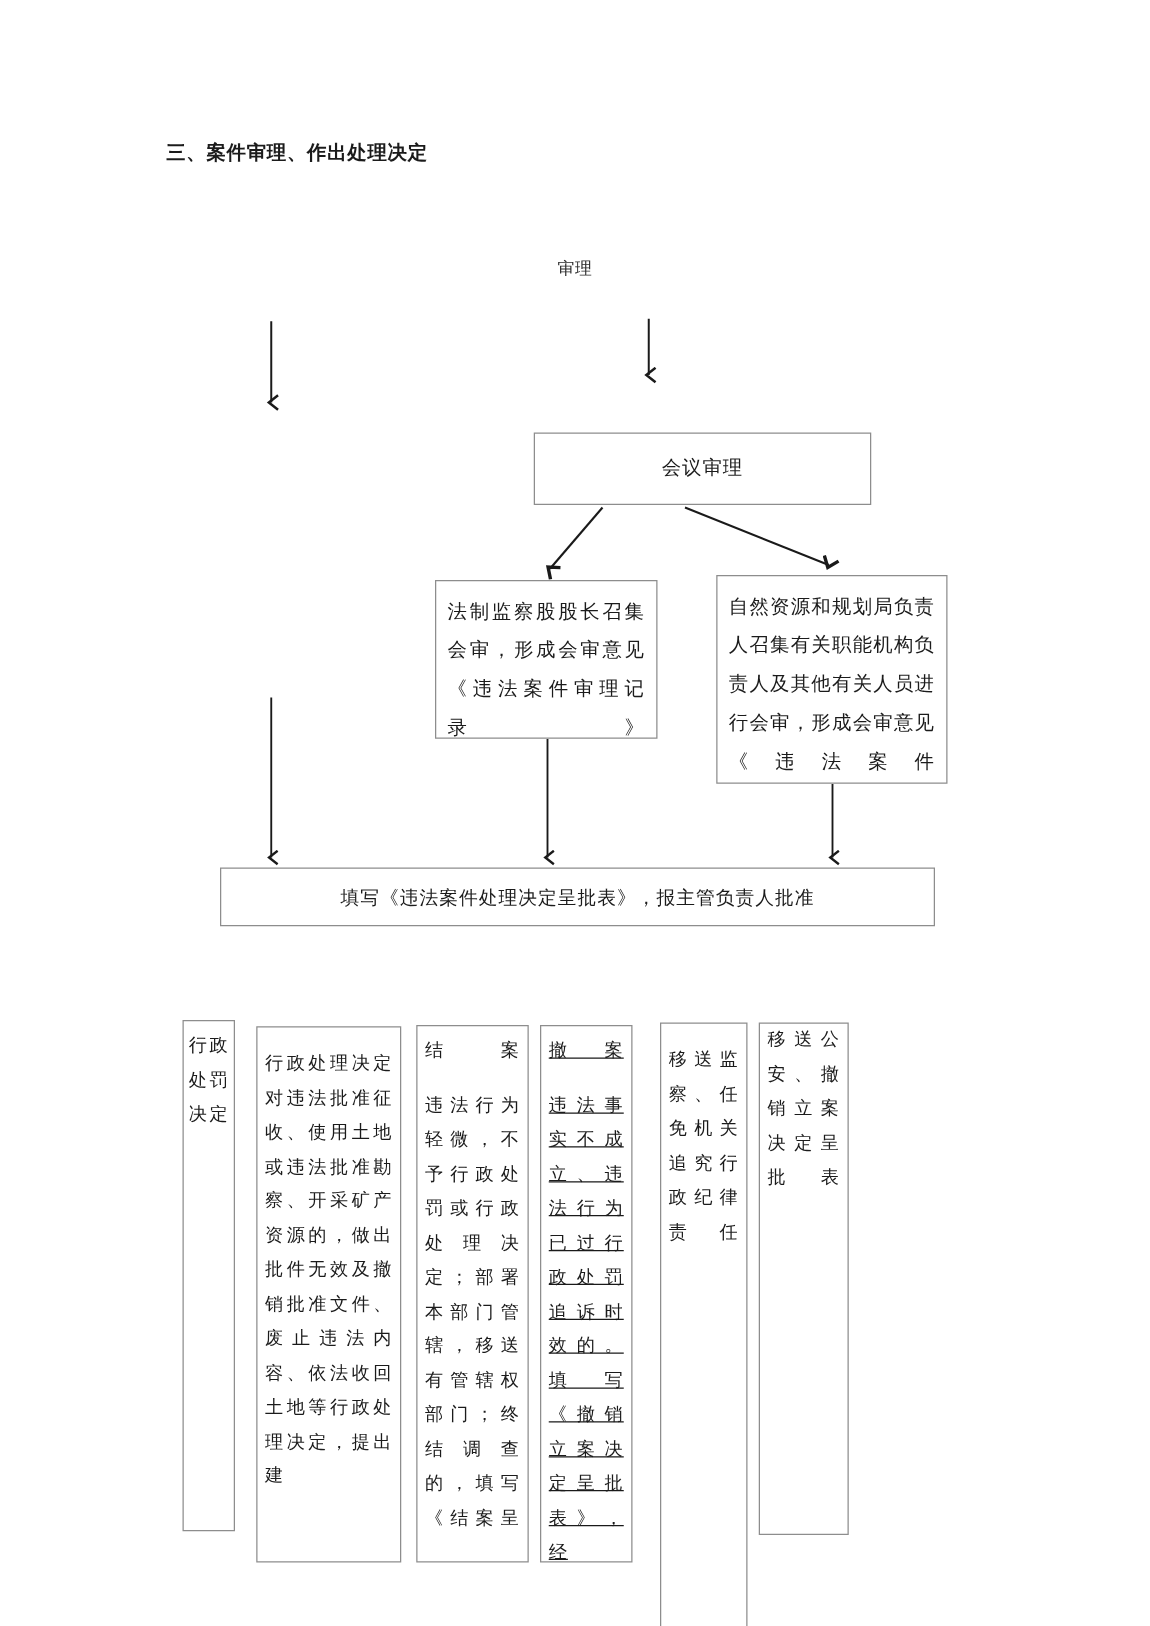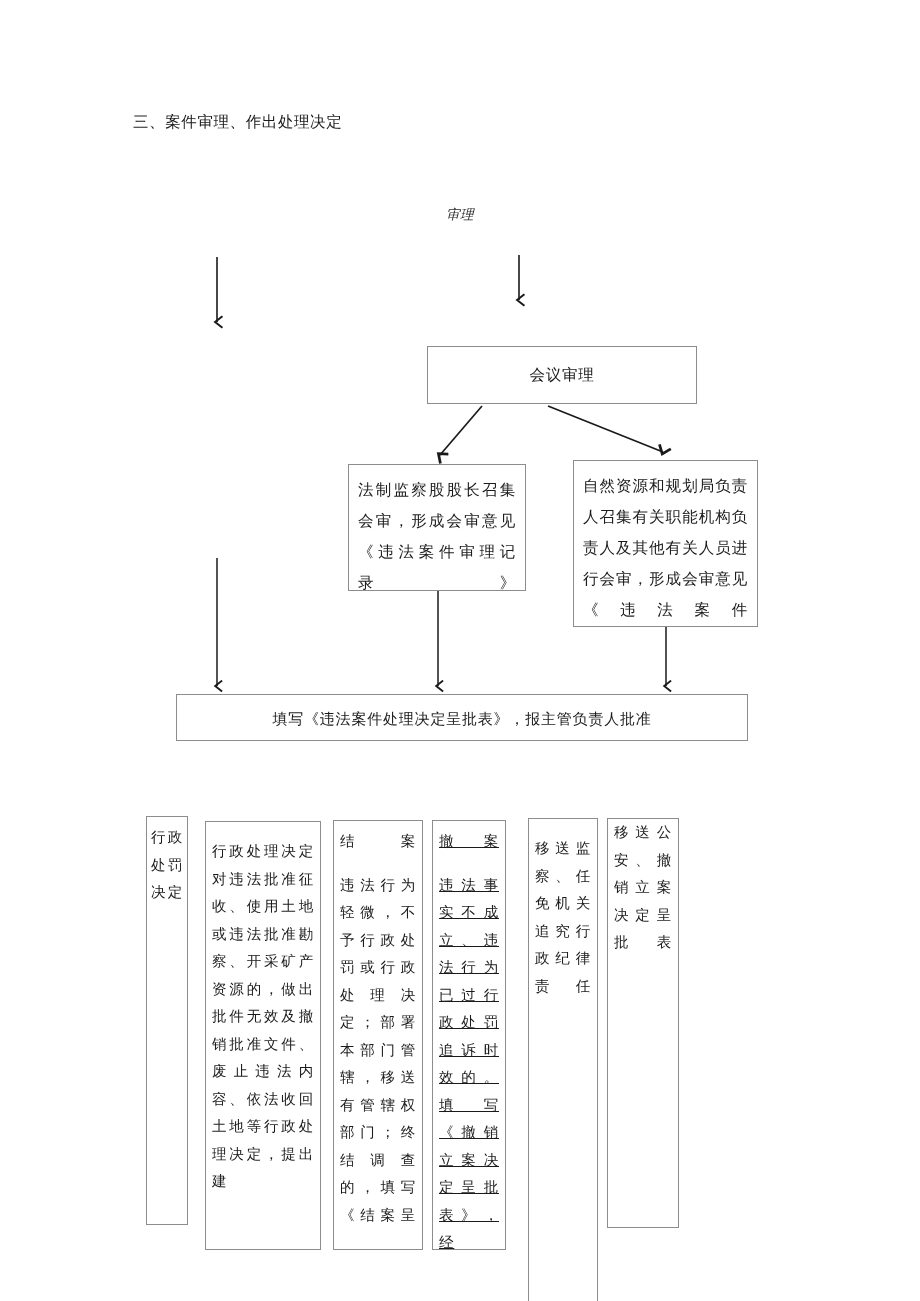--- a/index.html
+++ b/index.html
@@ -21,20 +21,21 @@
   }
   .abs { position: absolute; }
 
   .heading {
     left: 133px;
     top: 112px;
     font-size: 15.5px;
     letter-spacing: 0.6px;
     color: #1b1b1b;
     white-space: nowrap;
+    font-weight: bold;
   }
 
   .node-label {
     font-size: 13.5px;
     color: #2a2a2a;
     white-space: nowrap;
     letter-spacing: 0.5px;
   }
 
   .box {
@@ -129,21 +130,21 @@
     pointer-events: none;
   }
 </style>
 </head>
 <body>
 
 <div id="page">
 
   <div class="abs heading">三、案件审理、作出处理决定</div>
 
-  <div class="abs node-label" style="left:446px; top:206px;font-style:italic;">审理</div>
+  <div class="abs node-label" style="left:446px; top:206px;">审理</div>
 
   <svg class="overlay" viewBox="0 0 920 1301">
     <defs>
       <marker id="arrowhead" markerWidth="9" markerHeight="9" refX="4.2" refY="4.2" orient="auto" markerUnits="strokeWidth">
         <path d="M0.6,0.8 L4.2,5.4 L7.8,0.8" fill="none" stroke="#1a1a1a" stroke-width="1.25"></path>
       </marker>
       <marker id="arrowheadS" markerWidth="9" markerHeight="9" refX="4.2" refY="4.2" orient="auto" markerUnits="strokeWidth">
         <path d="M0.6,0.8 L4.2,5.4 L7.8,0.8" fill="none" stroke="#1a1a1a" stroke-width="1.6"></path>
       </marker>
     </defs>

